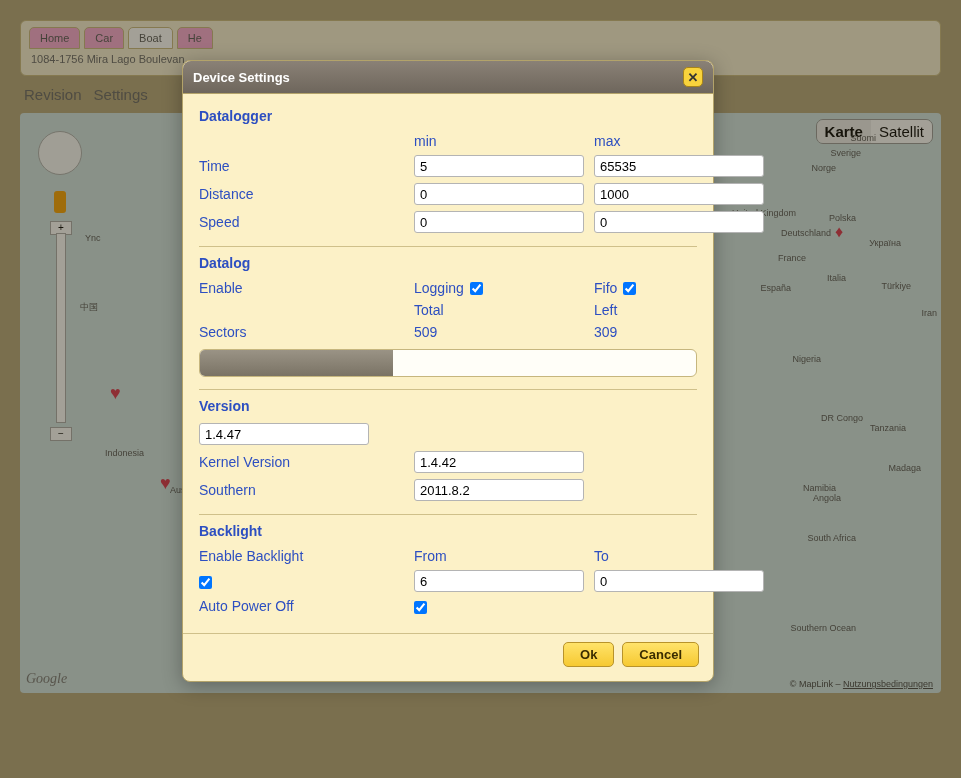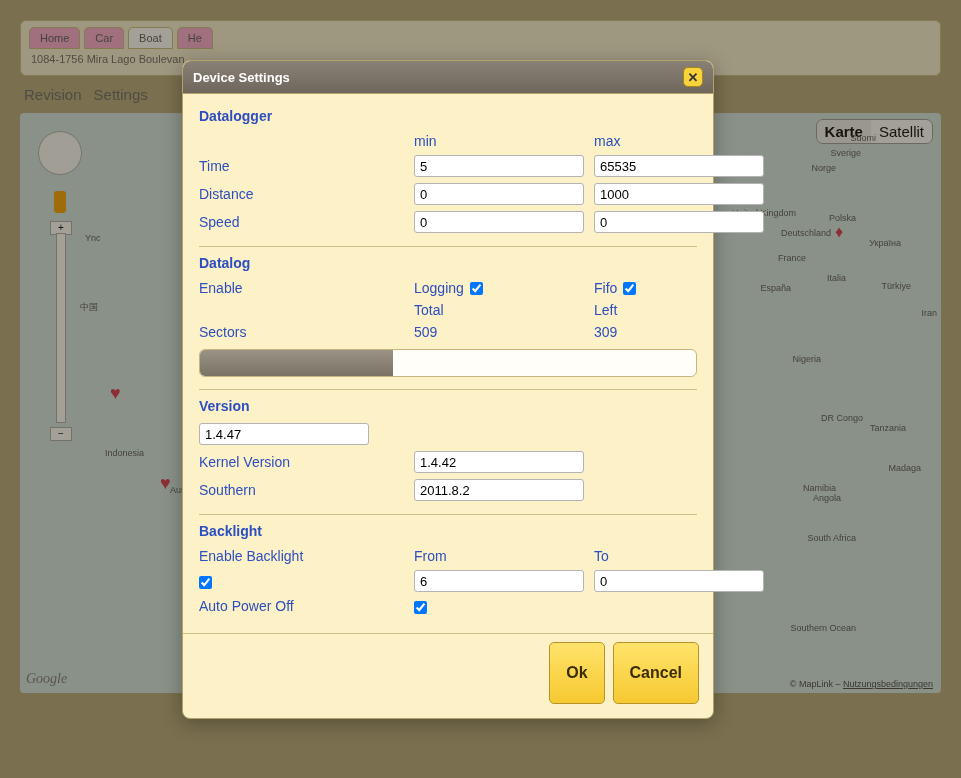--- a/index.html
+++ b/index.html
@@ -159,22 +159,22 @@
   display: flex;
   justify-content: flex-end;
   gap: 8px;
   padding: 8px 14px 14px 14px;
   border-top: 1px solid #cfc08a;
 }
 .btn {
   background: linear-gradient(#ffe36a, #f6c931);
   border: 1px solid #b8932a;
   border-radius: 5px;
-  padding: 21px 16px;
-  font-size: 16px;
+  padding: 4px 16px;
+  font-size: 13px;
   font-weight: bold;
   color: #3a2d00;
   cursor: pointer;
 }
 
 .checkbox-cell { display:flex; align-items:center; gap:6px; }
 .footer-attrib { position:absolute; bottom:4px; right:8px; font-size:9px; color:#444; }
 .footer-attrib a { text-decoration: underline; }
 .google-logo { position:absolute; bottom:6px; left:6px; font-style:italic; font-size:14px; color:#777; font-family: Georgia, serif;}
 

